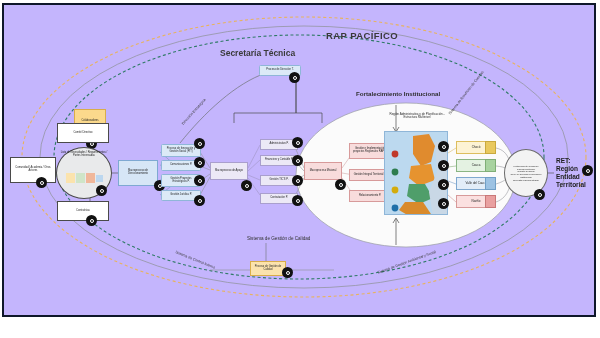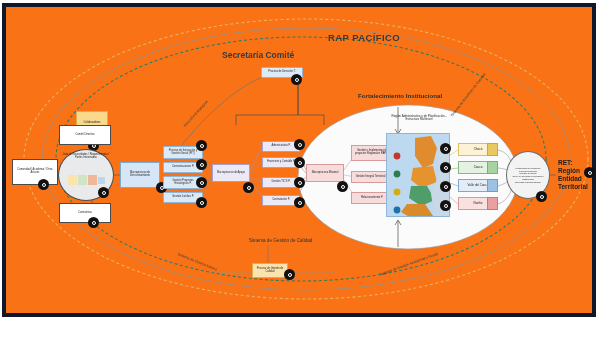--- a/index.html
+++ b/index.html
@@ -1,19 +1,19 @@
 <!DOCTYPE html>
 <html><head>
 <meta charset="utf-8">
 <style>
   html,body{margin:0;padding:0;background:#fff;}
   body{font-family:"Liberation Sans",sans-serif;}
   #screen{position:relative;width:600px;height:338px;background:#fff;overflow:hidden;}
   #canvas{position:absolute;left:2px;top:3px;width:594px;height:314px;
-          background:#f97316;border:4px solid #0f172a;box-sizing:border-box;}
+          background:#c4b5fd;border:2px solid #0f172a;box-sizing:border-box;}
   .lbl{position:absolute;color:#262626;white-space:nowrap;}
   #title-rap{left:322px;top:25px;font-size:9.5px;font-weight:bold;letter-spacing:.4px;color:#3a3a3a;}
   #title-st{left:216px;top:43px;font-size:8.5px;font-weight:bold;color:#3a3a3a;}
   #title-fi{left:352px;top:85px;font-size:6.2px;font-weight:bold;color:#2f2f2f;}
   #title-sgc{left:243px;top:231px;font-size:4.6px;color:#333;}
   .box{position:absolute;box-sizing:border-box;display:flex;align-items:center;
        justify-content:center;text-align:center;line-height:1.05;
        font-size:2.6px;color:#1d1d1d;padding:1px;overflow:hidden;}
   .b-blue{background:#d6e6f6;border:0.6px solid #7ea9d2;}
   .b-blue2{background:#dceaf7;border:0.6px solid #8fb6d8;border-radius:1.5px;}
@@ -99,21 +99,21 @@
                                           M492,179 C502,176 504,172 508,170 M492,197 C506,192 506,178 508,172" fill="none" stroke="#8d9094" stroke-width="0.55"></path>
 
     <line x1="540" y1="168" x2="550" y2="168" stroke="#5a5a5a" stroke-width="0.7"></line>
 
     <line x1="262" y1="238" x2="262" y2="256" stroke="#6e7276" stroke-width="0.6"></line>
     <path d="M246,265 L206,265" fill="none" stroke="#8d9094" stroke-width="0.6"></path>
     <path d="M282,265 L330,265" fill="none" stroke="#8d9094" stroke-width="0.6"></path>
   </svg>
 
   <div class="lbl" id="title-rap">RAP PACÍFICO</div>
-  <div class="lbl" id="title-st">Secretaría Comité</div>
+  <div class="lbl" id="title-st">Secretaría Técnica</div>
   <div class="lbl" id="title-fi">Fortalecimiento Institucional</div>
   <div class="lbl" id="title-sgc">Sistema de Gestión de Calidad</div>
 
   <div class="rotlbl" style="left:177px;top:118px;transform:rotate(-48deg);">Dirección Estratégica</div>
   <div class="rotlbl" style="left:172px;top:245px;transform:rotate(22deg);">Sistema de Control Interno</div>
   <div class="rotlbl" style="left:373px;top:266px;transform:rotate(-20deg);">Sistema de Gestión Ambiental y Social</div>
   <div class="rotlbl" style="left:444px;top:108px;transform:rotate(-52deg);">Sistema de Rendición de Cuentas</div>
 
   <div class="box b-yellow" style="left:70px;top:104px;width:32px;height:24px;">Colaboradores</div>
   <div class="cam" style="left:82px;top:133px;"></div>

